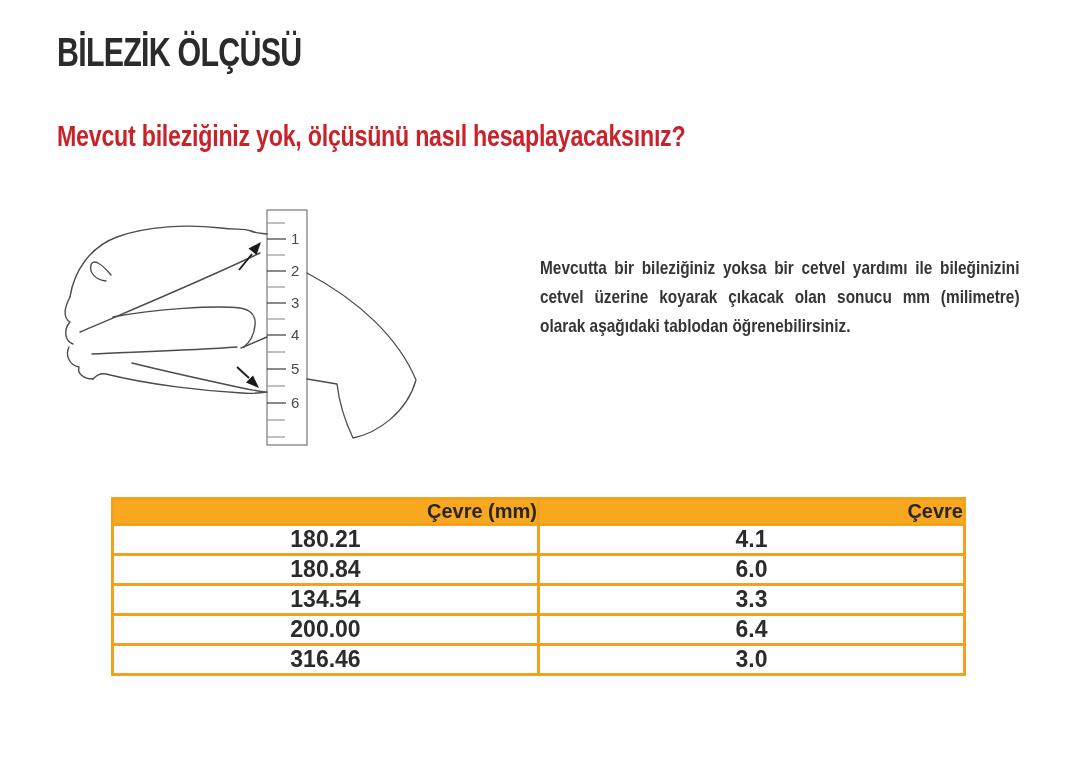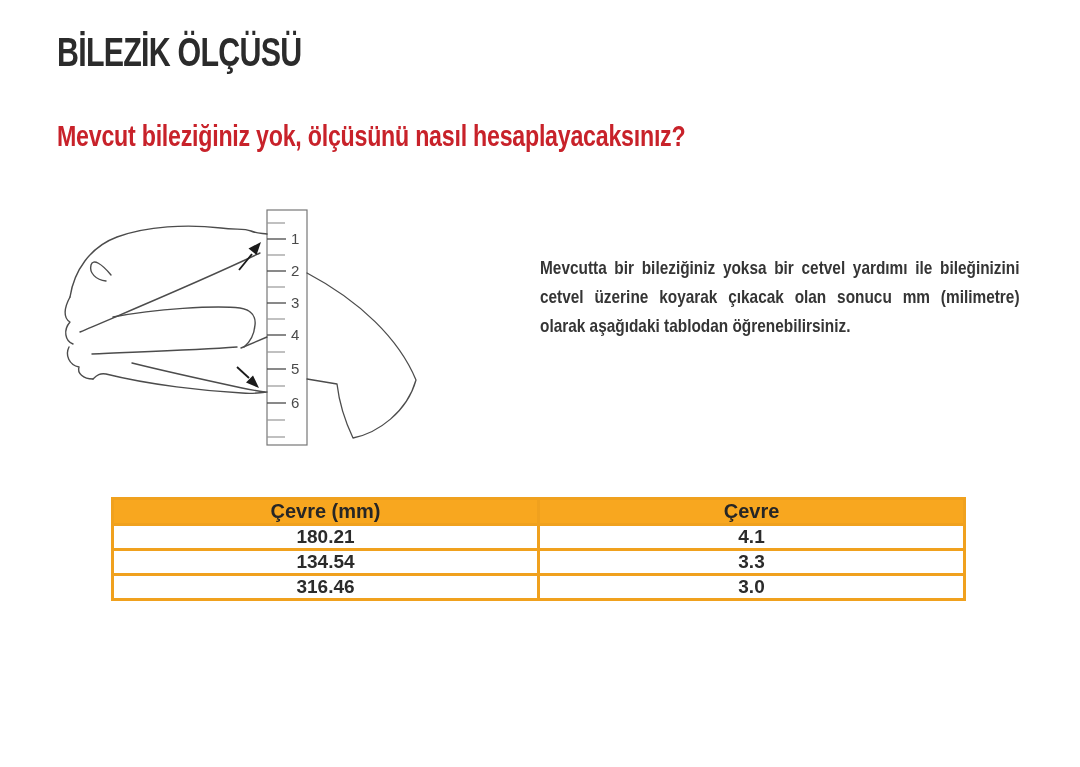--- a/index.html
+++ b/index.html
@@ -30,25 +30,25 @@
     font-size:19px; line-height:29px; font-weight:bold;
     text-align:justify; color:#353535;
     transform:scaleX(.81); transform-origin:left top;
   }
   table.size-table{
     position:absolute; left:111px; top:497px; width:855px;
     border-collapse:collapse; table-layout:fixed;
   }
   .size-table th{
     background:#F8A71F; border:3px solid #F0A11E; height:24px;
-    font-size:20px; font-weight:bold; color:#262626; text-align:center; padding:0;
+    font-size:20px; font-weight:bold; color:#262626; text-align:right; padding:0;
   }
   .size-table td{
     background:#ffffff; border:3px solid #F0A11E; height:25px;
-    font-size:19px; font-weight:bold; color:#2b2b2b; text-align:center; padding:0;
+    font-size:23px; font-weight:bold; color:#2b2b2b; text-align:center; padding:0;
   }
 </style>
 </head>
 <body>
 
 <h1 class="title">BİLEZİK ÖLÇÜSÜ</h1>
 
 <h2 class="subtitle">Mevcut bileziğiniz yok, ölçüsünü nasıl hesaplayacaksınız?</h2>
 
 <figure class="illustration">
@@ -124,21 +124,29 @@
       <th>Çevre (mm)</th>
       <th>Çevre</th>
     </tr>
   </thead>
   <tbody>
       <tr>
         <td>180.21</td>
         <td>4.1</td>
       </tr>
       <tr>
+        <td>180.84</td>
+        <td>6.0</td>
+      </tr>
+      <tr>
         <td>134.54</td>
         <td>3.3</td>
+      </tr>
+      <tr>
+        <td>200.00</td>
+        <td>6.4</td>
       </tr>
       <tr>
         <td>316.46</td>
         <td>3.0</td>
       </tr>
     </tbody>
 </table>
 
 </body></html>

